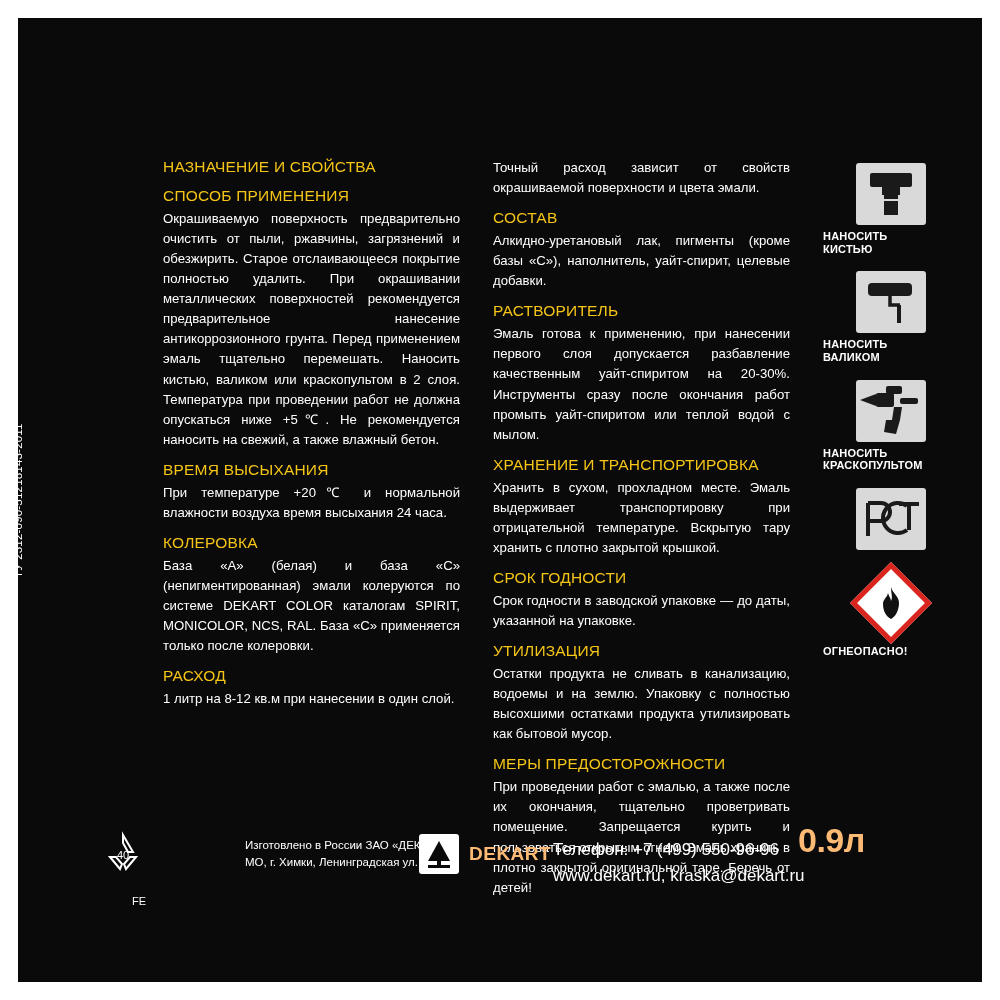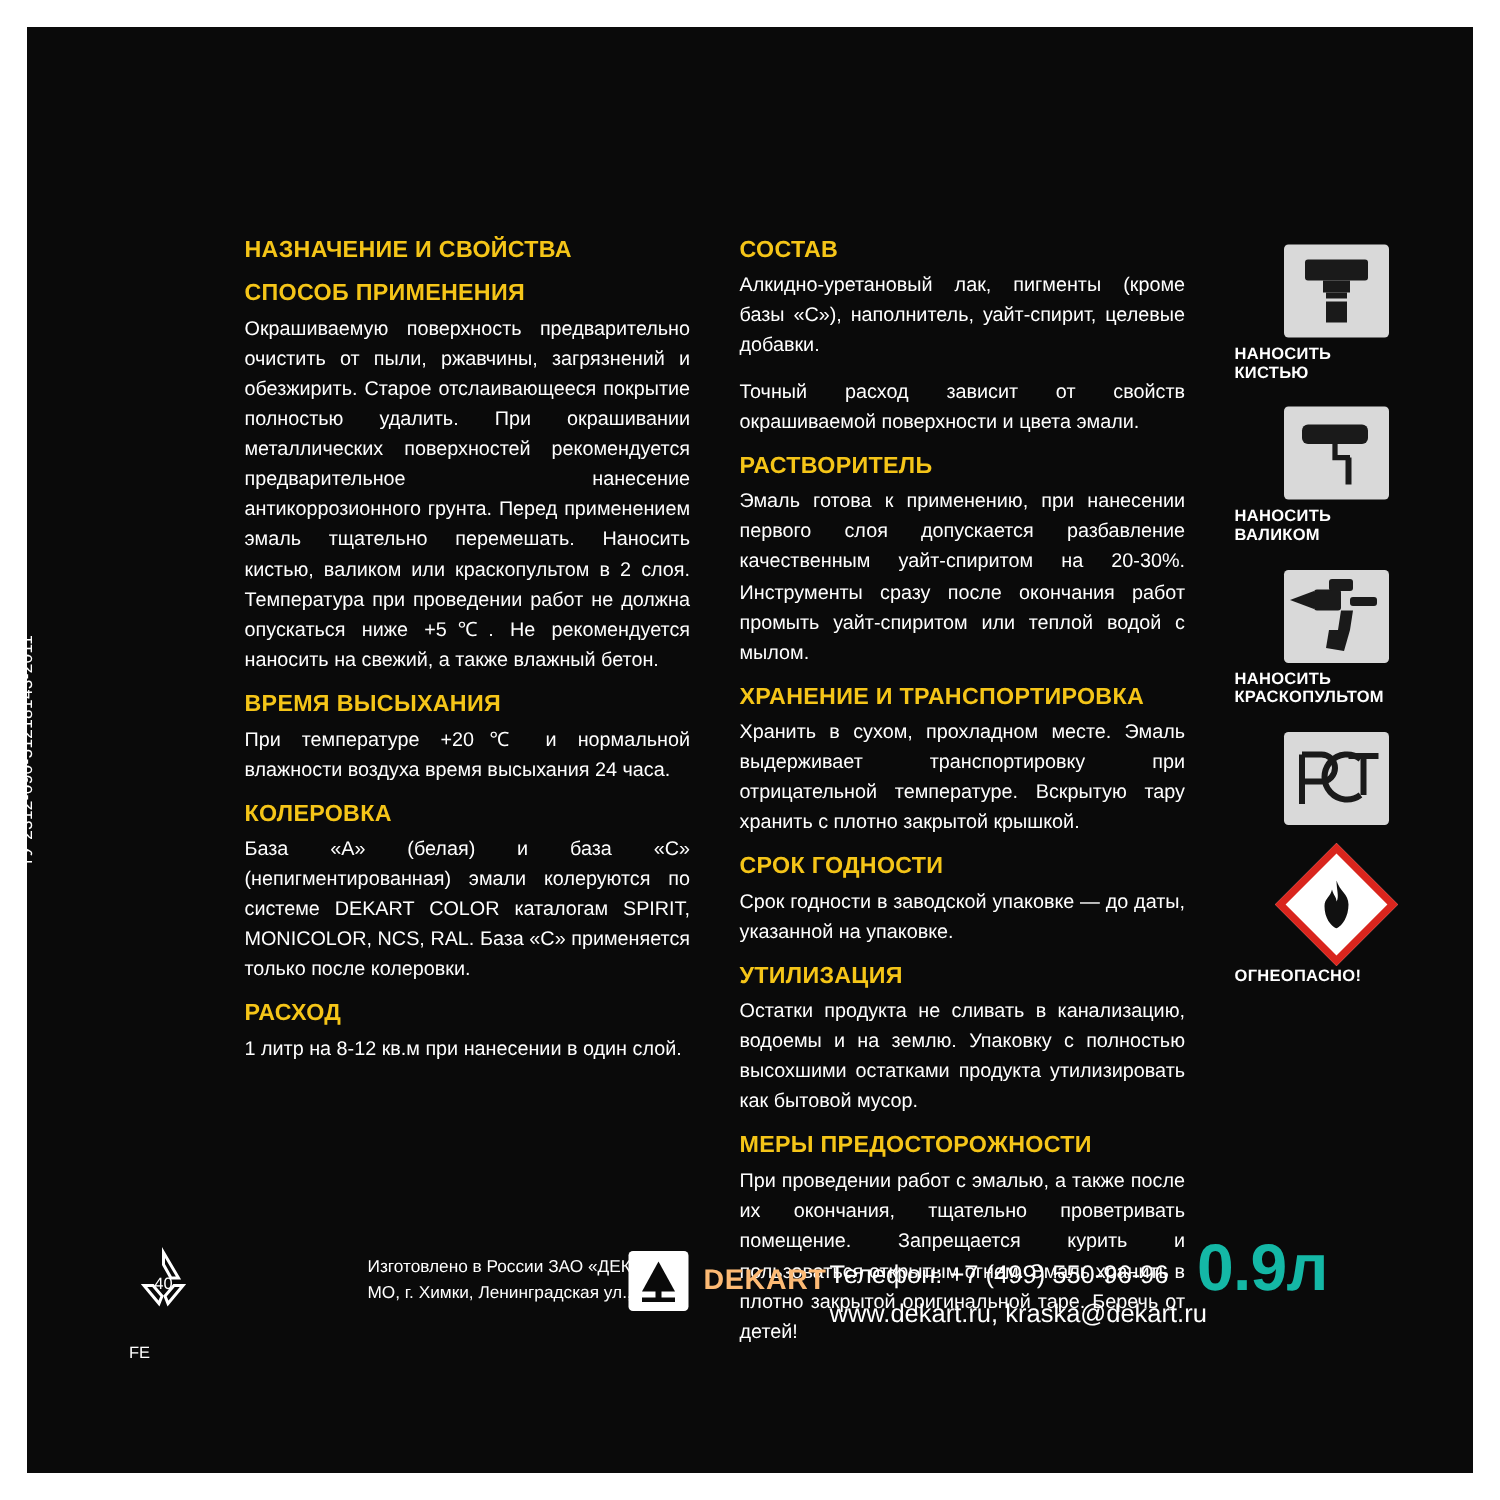--- a/index.html
+++ b/index.html
@@ -50,21 +50,21 @@
     position: absolute;
     top: 0;
     width: 297px;
   }
   .col-left { left: 15px; }
   .col-right { left: 345px; }
 
   h2.sec {
     color: #f5c518;
     font-size: 15.5px;
-    font-weight: bold;
+    font-weight: normal;
     margin: 0 0 4px 0;
     letter-spacing: 0.2px;
     text-transform: uppercase;
   }
   .sec-block { margin-bottom: 11px; }
   p.body {
     color: #ffffff;
     font-size: 13.2px;
     line-height: 1.52;
     margin: 0;
@@ -145,21 +145,21 @@
     left: 0;
     top: 795px;
     width: 964px;
     height: 110px;
   }
   .recycle {
     position: absolute;
     left: 68px;
     top: 18px;
     width: 60px;
-    text-align: left;
+    text-align: right;
   }
   .recycle-label {
     color: #ffffff;
     font-size: 11px;
     font-weight: normal;
     margin-top: 18px;
   }
   .maker {
     position: absolute;
     left: 200px;
@@ -188,22 +188,22 @@
     left: 535px;
     top: 24px;
     color: #ffffff;
     font-size: 17px;
     line-height: 1.5;
   }
   .volume {
     position: absolute;
     left: 780px;
     top: 8px;
-    color: #14b8a6;
-    font-size: 44px;
+    color: #fdba74;
+    font-size: 34px;
     font-weight: bold;
     letter-spacing: -0.5px;
   }
 </style>
 </head>
 <body>
 
 <div class="label">
   <div class="panel">
 
@@ -235,26 +235,26 @@
         <div class="sec-block">
           <h2 class="sec">РАСХОД</h2>
           <p class="body">1 литр на 8-12 кв.м при нанесении в один слой.</p>
         </div>
 
       </div>
 
       <div class="col col-right">
 
         <div class="sec-block">
+          <p class="body">Точный расход зависит от свойств окрашиваемой поверхности и цвета эмали.</p>
+        </div>
+
+        <div class="sec-block">
           <h2 class="sec">СОСТАВ</h2>
           <p class="body">Алкидно-уретановый лак, пигменты (кроме базы «С»), наполнитель, уайт-спирит, целевые добавки.</p>
-        </div>
-
-        <div class="sec-block">
-          <p class="body">Точный расход зависит от свойств окрашиваемой поверхности и цвета эмали.</p>
         </div>
 
         <div class="sec-block">
           <h2 class="sec">РАСТВОРИТЕЛЬ</h2>
           <p class="body">Эмаль готова к применению, при нанесении первого слоя допускается разбавление качественным уайт-спиритом на 20-30%. Инструменты сразу после окончания работ промыть уайт-спиритом или теплой водой с мылом.</p>
         </div>
 
         <div class="sec-block">
           <h2 class="sec">ХРАНЕНИЕ И ТРАНСПОРТИРОВКА</h2>
           <p class="body">Хранить в сухом, прохладном месте. Эмаль выдерживает транспортировку при отрицательной температуре. Вскрытую тару хранить с плотно закрытой крышкой.</p>

